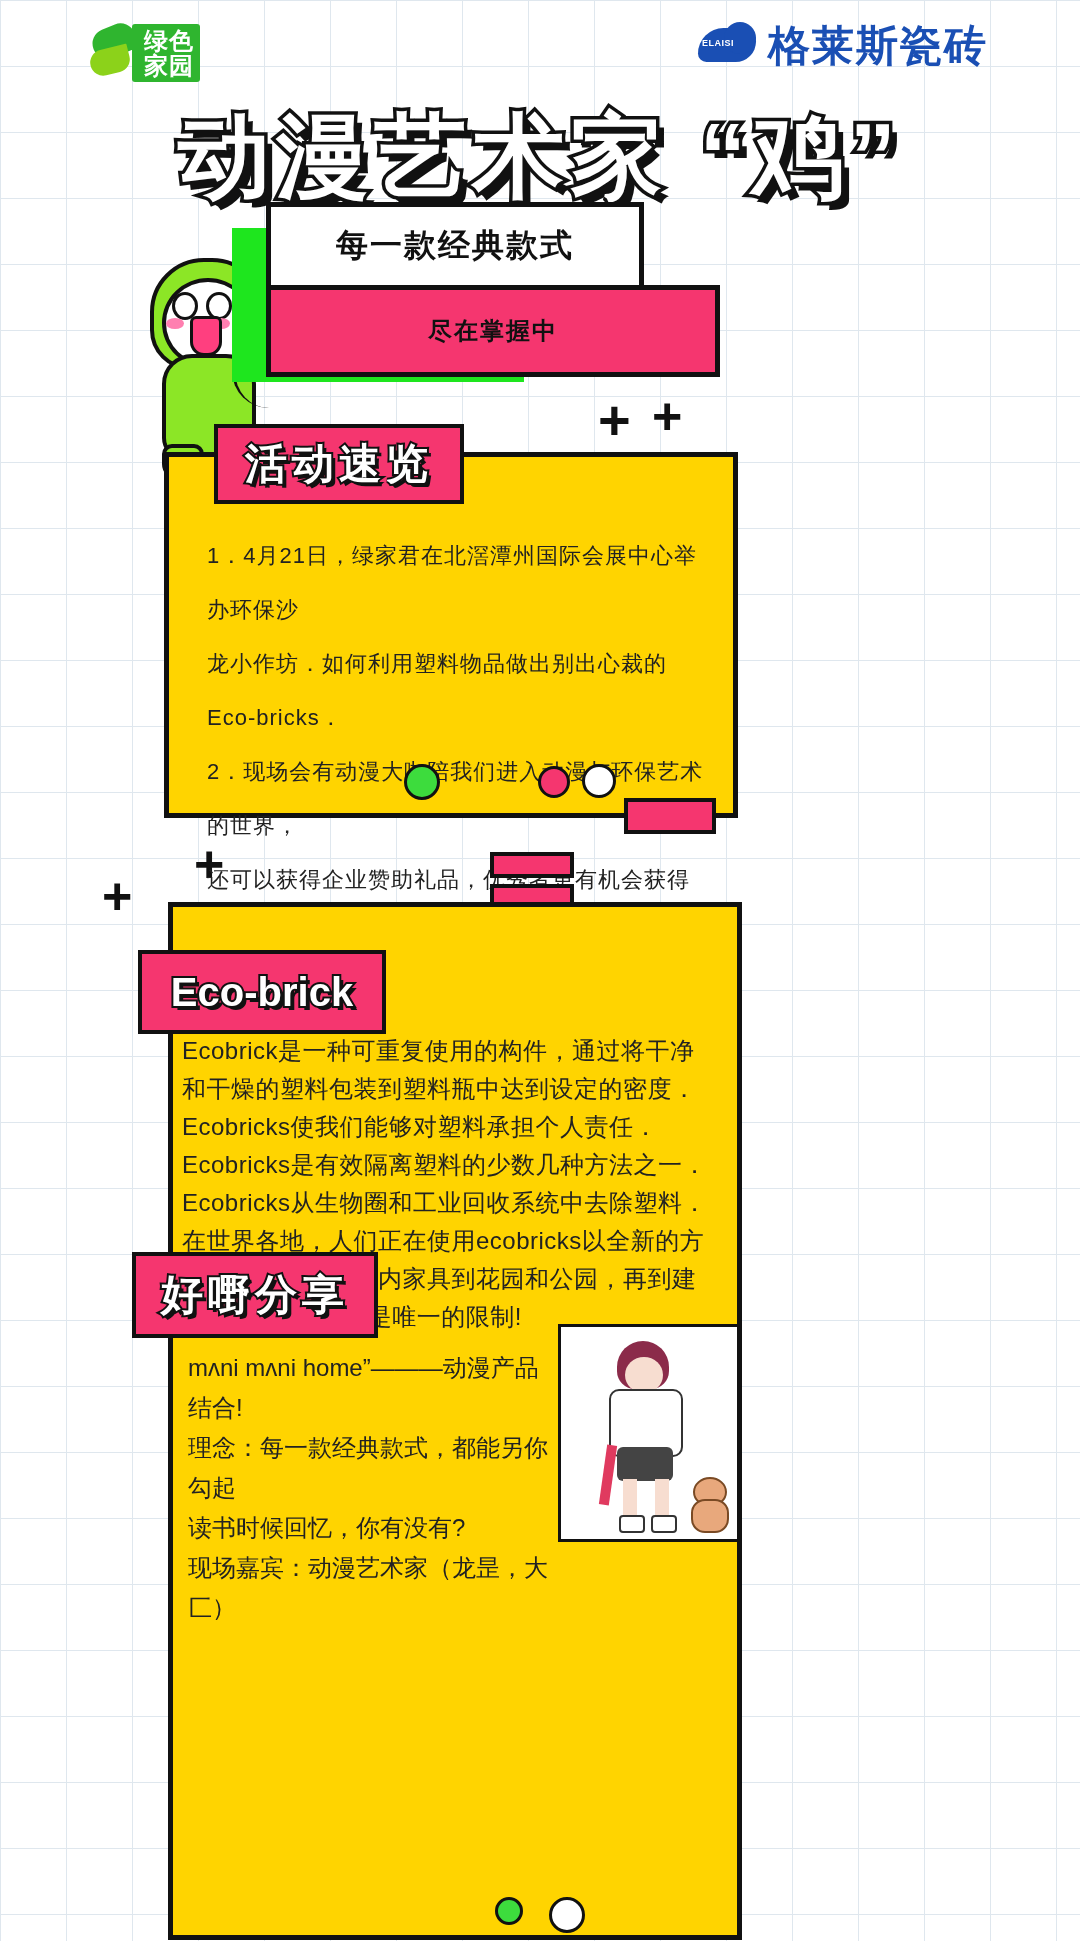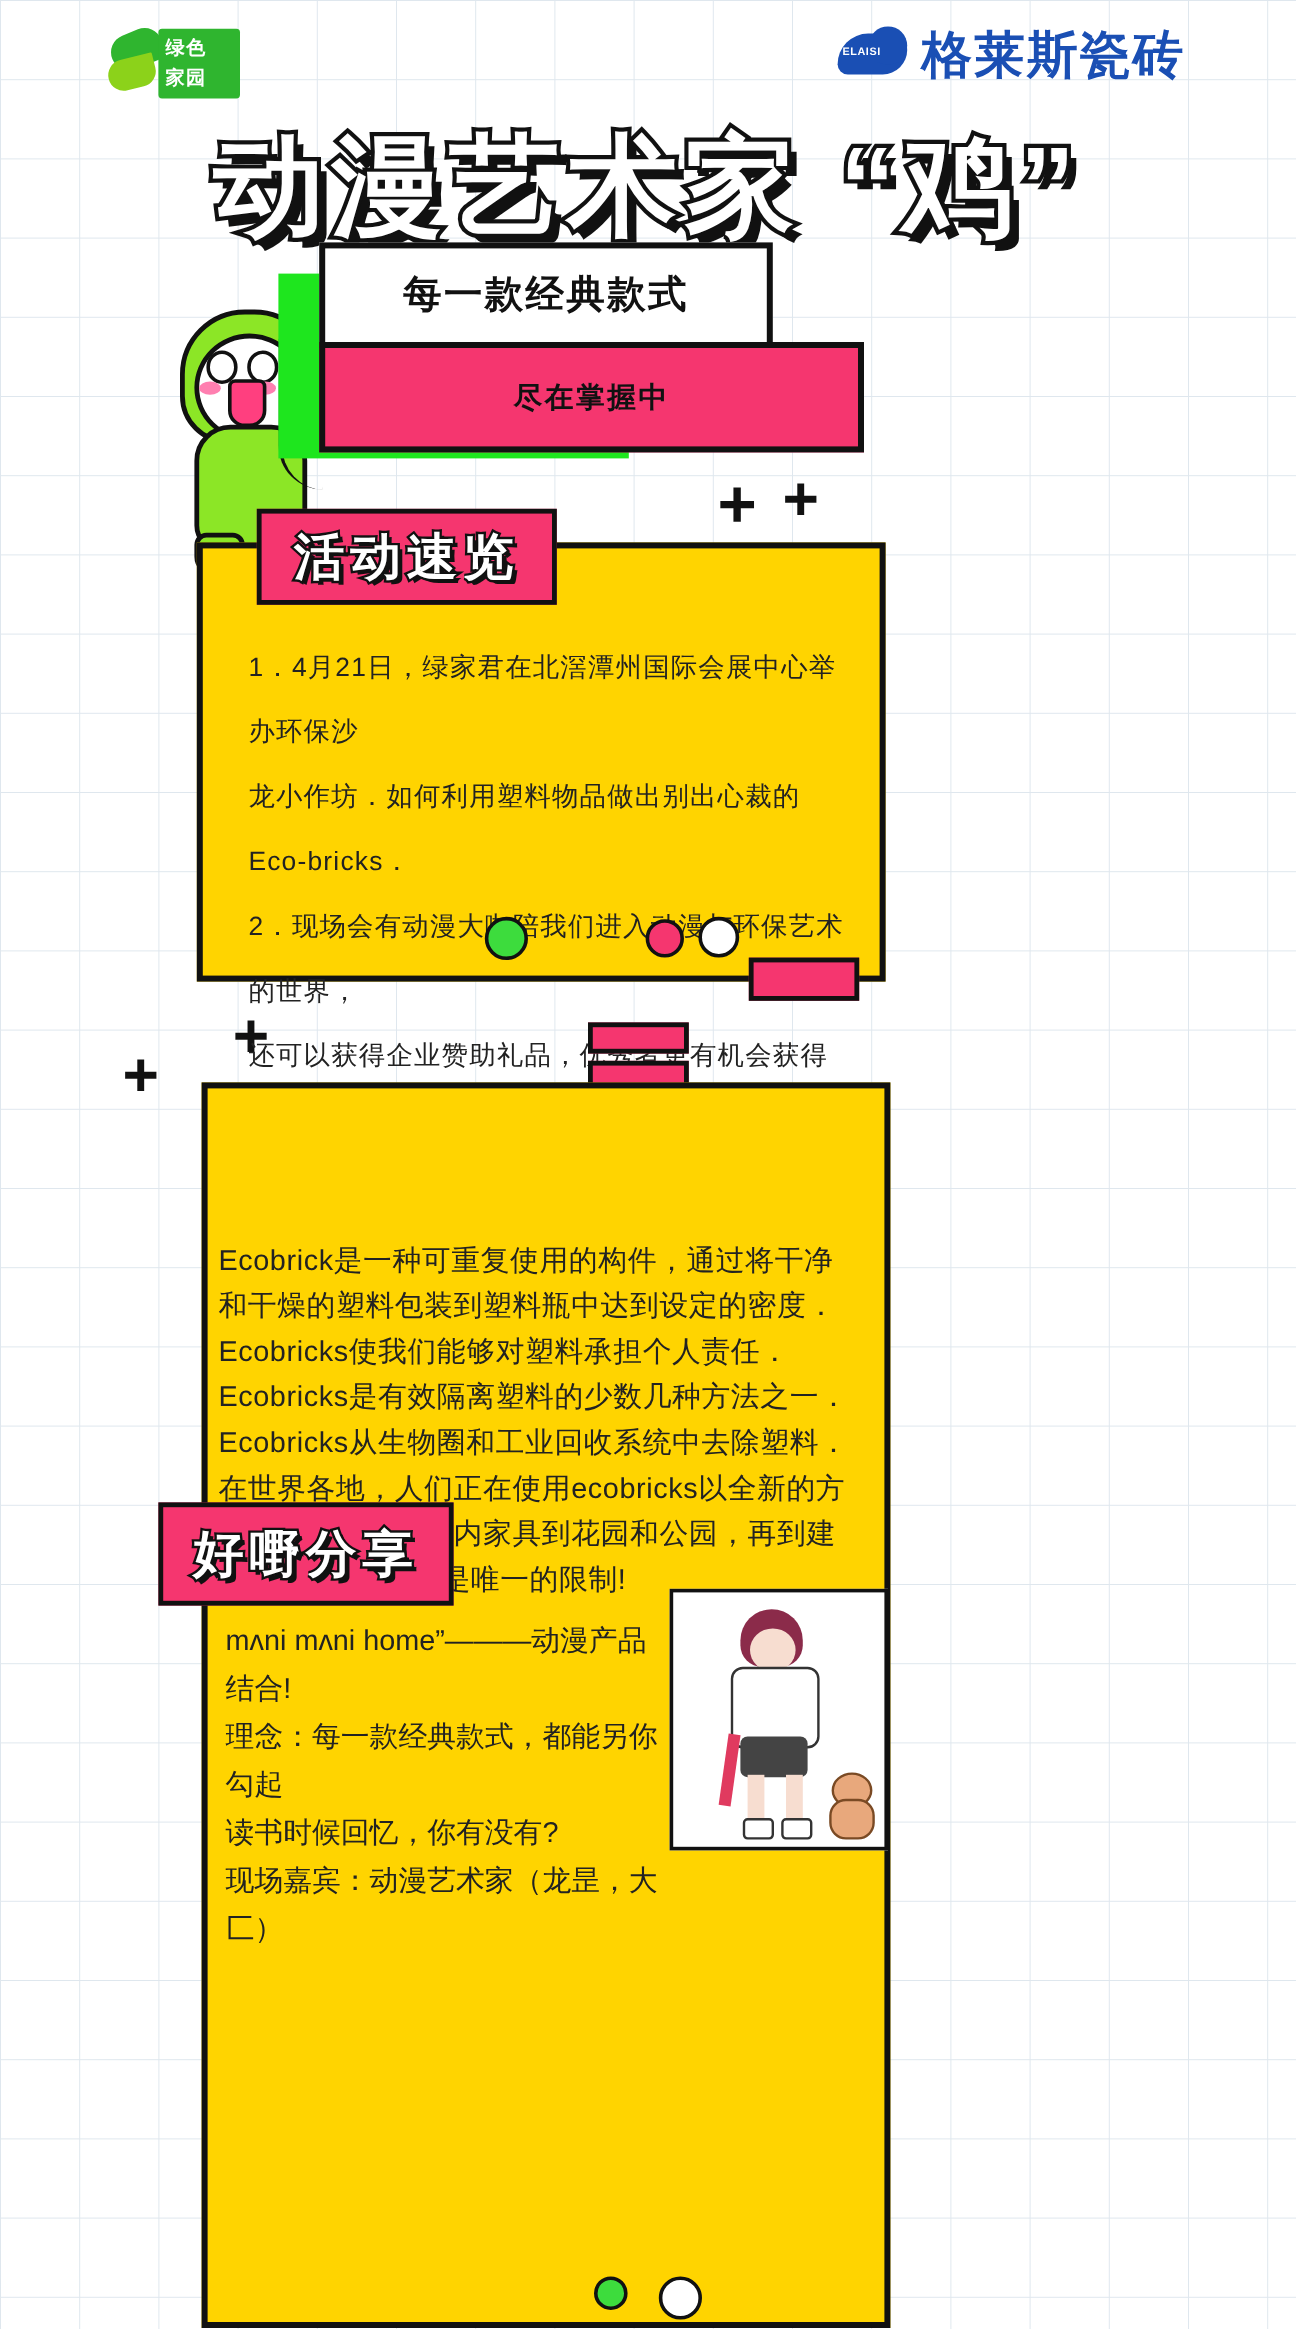--- a/index.html
+++ b/index.html
@@ -60,25 +60,25 @@
     background: #8cd21a;
     border-radius: 26px 2px 26px 26px;
     transform: rotate(-14deg);
   }
   .logo-left .logo-box {
     position: absolute;
     left: 46px;
     top: 8px;
     background: #2fb52f;
     color: #ffffff;
-    font-size: 16px;
+    font-size: 24px;
     line-height: 25px;
     padding: 4px 6px;
     width: 56px;
-    text-align: left;
+    text-align: right;
     font-weight: bold;
     letter-spacing: 1px;
     border-radius: 3px;
   }
   .logo-right {
     position: absolute;
     right: 92px;
     top: 22px;
     display: flex;
     align-items: center;
@@ -579,20 +579,23 @@
   <div class="dot" style="left:404px; top:764px; width:30px; height:30px; background:#3ddc3d;"></div>
   <div class="dot" style="left:538px; top:766px; width:26px; height:26px; background:#f5366f;"></div>
   <div class="dot" style="left:582px; top:764px; width:28px; height:28px; background:#ffffff;"></div>
   <div class="card1-foot"></div>
 
   <div class="eq" style="left:490px; top:852px;"></div>
   <div class="eq" style="left:490px; top:884px;"></div>
 
   <div class="card2"></div>
 
+  <div class="tag-pink" id="tag-eco">
+    <span class="tag-text">Eco-brick</span>
+  </div>
   <div class="eco-text">
     <div>Ecobrick是一种可重复使用的构件，通过将干净和干燥的塑料包装到塑料瓶中达到设定的密度．Ecobricks使我们能够对塑料承担个人责任．Ecobricks是有效隔离塑料的少数几种方法之一．Ecobricks从生物圈和工业回收系统中去除塑料．</div>
     <div>在世界各地，人们正在使用ecobricks以全新的方式进行构建．从室内家具到花园和公园，再到建筑 — 您的想象力是唯一的限制!</div>
   </div>
 
   <div class="tag-pink" id="tag-share">
     <span class="tag-text">好嘢分享</span>
   </div>
   <div class="share-text">
     <div>mʌni mʌni home”———动漫产品结合!</div>

